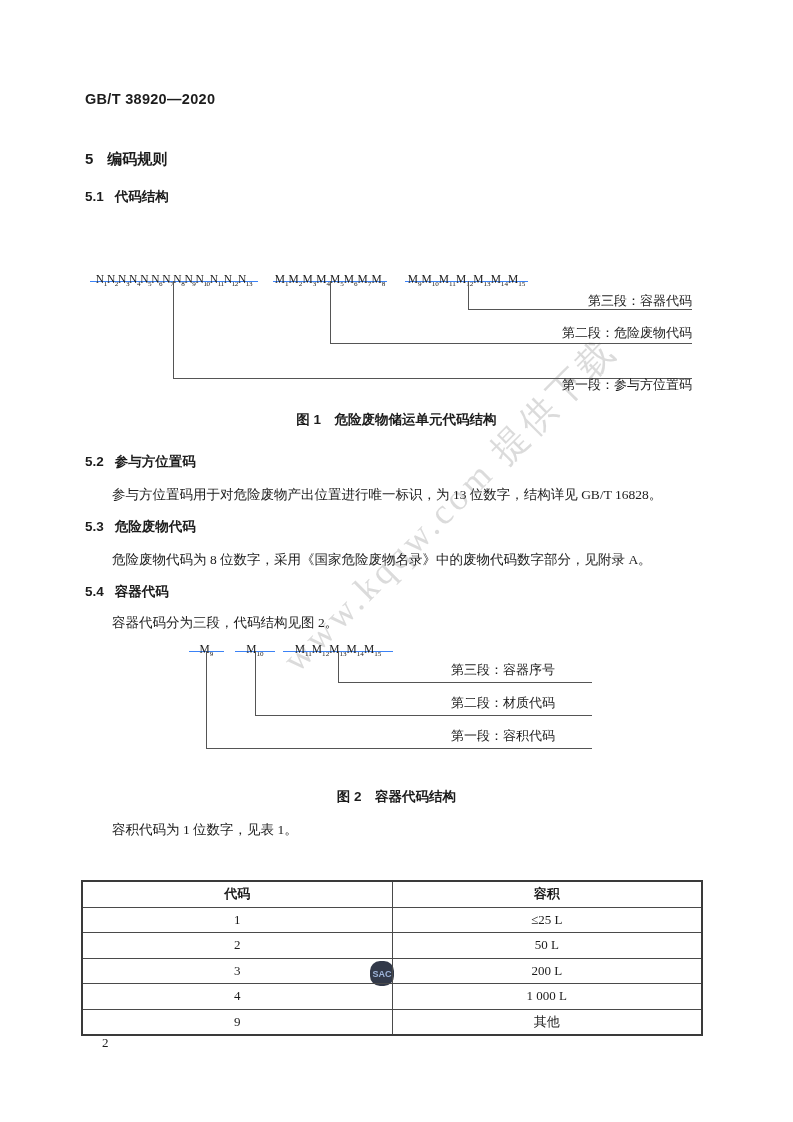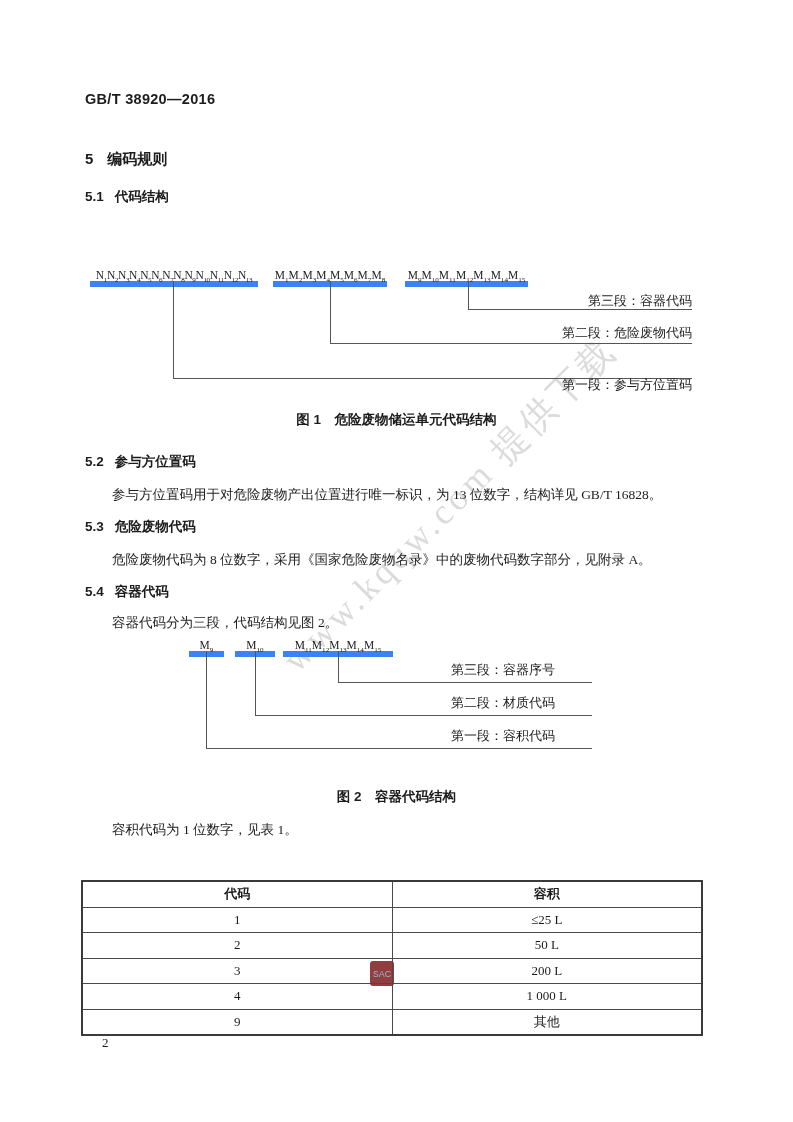--- a/index.html
+++ b/index.html
@@ -18,42 +18,42 @@
     position:absolute;left:450px;top:505px;
     transform:translate(-50%,-50%) rotate(-45deg);
     white-space:nowrap;
     font-size:36px;letter-spacing:4px;
     color:#c6c6c6;opacity:.62;
     z-index:0;
     font-family:"Liberation Serif","DejaVu Serif",serif;
   }
   .wm-sac{
     position:absolute;left:370px;top:961px;width:24px;height:25px;
-    background:#7f1d1d;border-radius:3px;opacity:.85;
+    background:#0f172a;border-radius:10px;opacity:.85;
     display:flex;align-items:center;justify-content:center;
-    font-family:"Liberation Sans",sans-serif;font-weight:normal;
+    font-family:"Liberation Sans",sans-serif;font-weight:bold;
     font-size:9px;color:#8fa9d4;letter-spacing:0;
     z-index:0;
   }
   .doc-number{left:85px;top:91px;font-family:"Liberation Sans",sans-serif;font-weight:bold;font-size:14.5px;letter-spacing:.3px;}
   .h-l1{left:85px;top:150px;font-family:"Liberation Sans",sans-serif;font-weight:bold;font-size:15px;}
   .h-l2{font-family:"Liberation Sans",sans-serif;font-weight:bold;font-size:13.5px;left:85px;}
   .h-num{display:inline-block;margin-right:14px;}
   .h-l2 .h-num{margin-right:11px;}
   .para{
     left:85px;width:623px;
     font-size:13.5px;line-height:24px;
     text-align:justify;text-indent:27px;
   }
   
   .fig{left:0;width:793px;z-index:1;}
   .seg{
     position:absolute;top:0;height:13px;
-    border-bottom:6px solid #3b82f6;
-    text-align:center;font-size:11.5px;line-height:15px;
+    border-bottom:1px solid #3b82f6;
+    text-align:center;font-size:11.5px;line-height:22px;
     white-space:nowrap;
   }
   .seg sub{font-size:.62em;}
   .seg.tight{letter-spacing:-0.4px;}
   .vl{position:absolute;width:1px;background:#555;}
   .hl{position:absolute;height:1px;background:#555;}
   .flabel{position:absolute;font-size:13px;white-space:nowrap;}
   .caption{
     left:85px;width:623px;text-align:center;
     font-family:"Liberation Sans",sans-serif;font-weight:bold;font-size:13.5px;
@@ -74,21 +74,21 @@
   .page-num{left:102px;top:1035px;font-size:13px;}
 </style>
 </head>
 <body>
 
 <div class="page">
 
   <div class="wm-diagonal">www.kqqw.com 提供下载</div>
   <div class="wm-sac">SAC</div>
 
-  <div class="abs doc-number">GB/T 38920—2016</div>
+  <div class="abs doc-number">GB/T 38920—2020</div>
 
   <div class="abs h-l1">
     <span class="h-num">5</span><span>编码规则</span>
   </div>
 
   <div class="abs h-l2" style="top:188px;">
     <span class="h-num">5.1</span><span>代码结构</span>
   </div>
 
   <div class="abs fig" style="top:268px;height:130px;">

